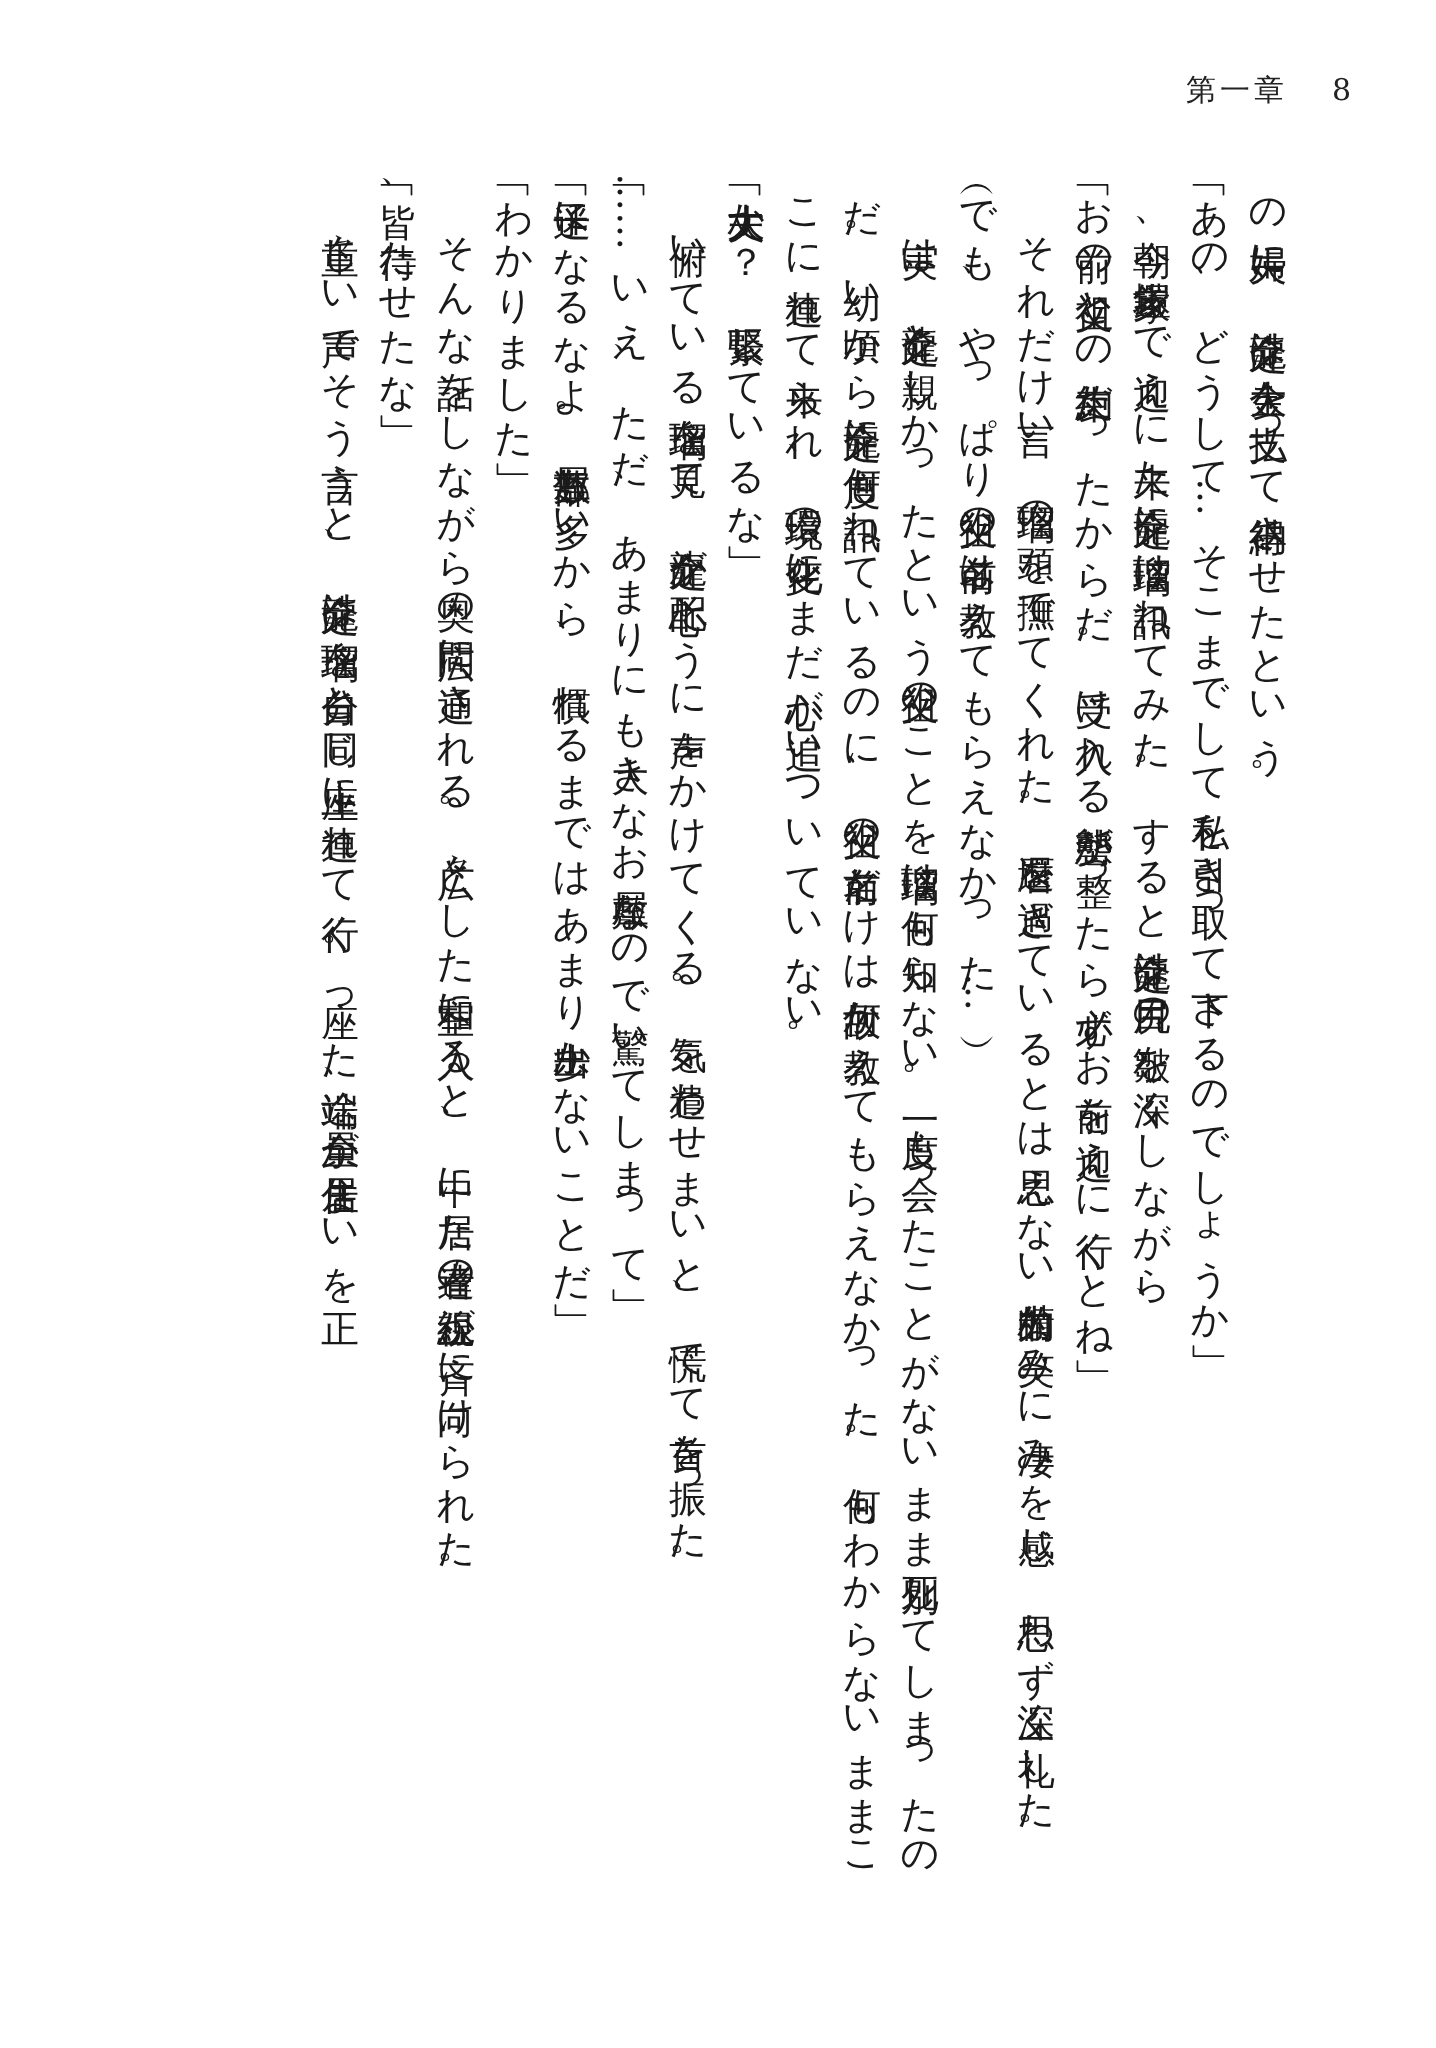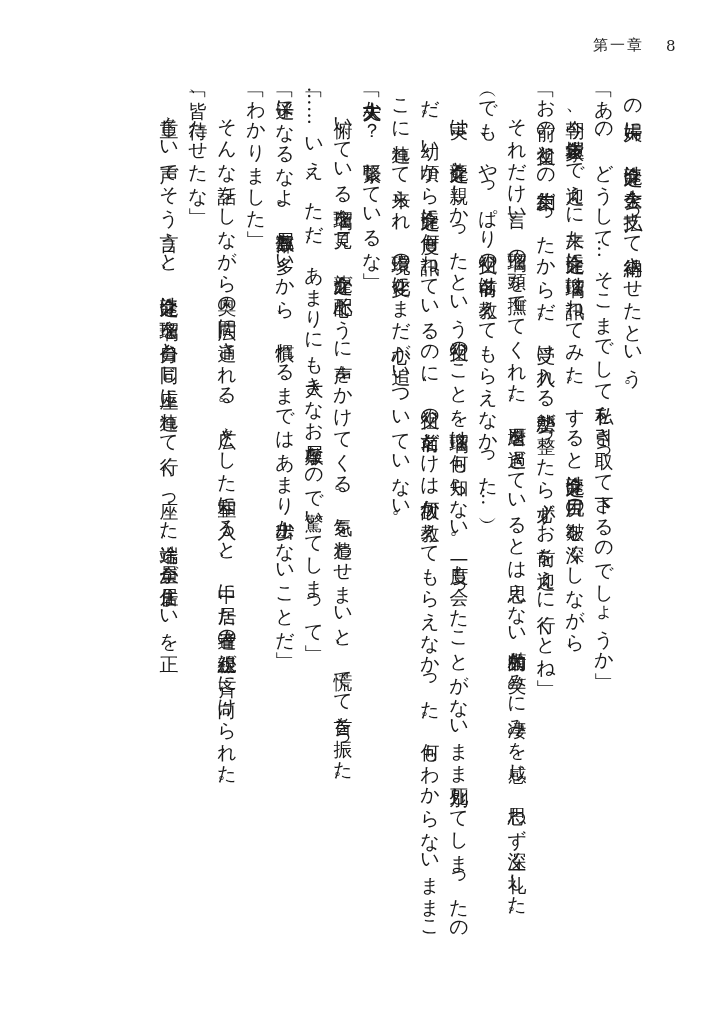--- a/index.html
+++ b/index.html
@@ -16,21 +16,21 @@
     overflow: hidden;
     color: #1c1c1c;
   }
   
   .running-head {
     position: absolute;
     top: 36px;
     left: 593px;
     display: flex;
     flex-direction: row;
-    align-items: flex-end;
+    align-items: flex-start;
     gap: 22px;
     font-size: 15px;
     letter-spacing: 2px;
     color: #222222;
     white-space: nowrap;
   }
   
   .text-block {
     position: absolute;
     top: 86px;

